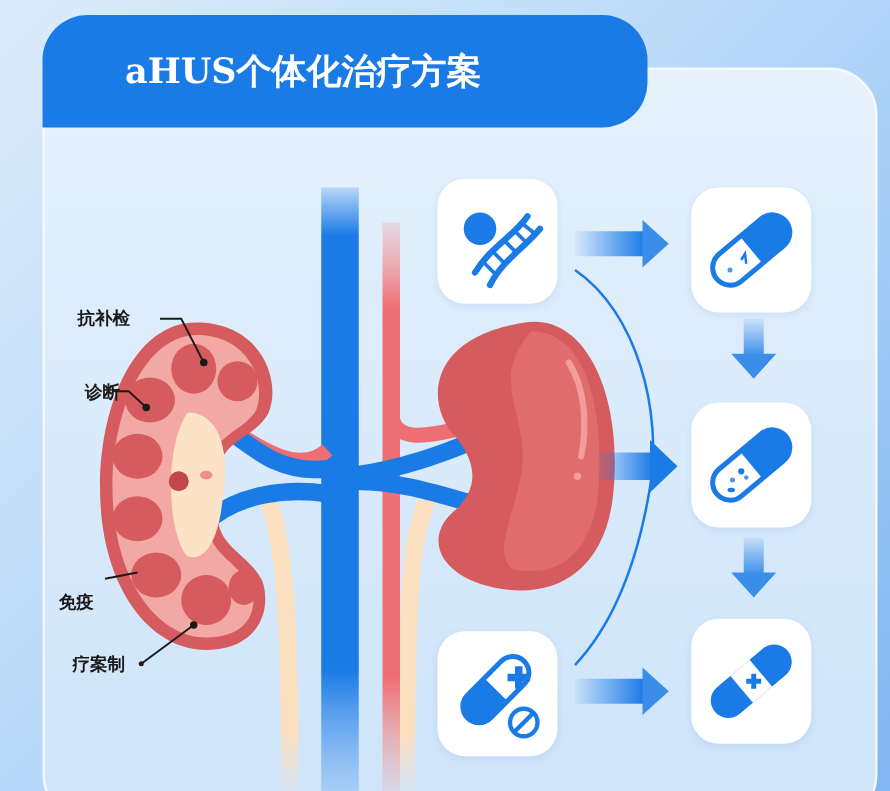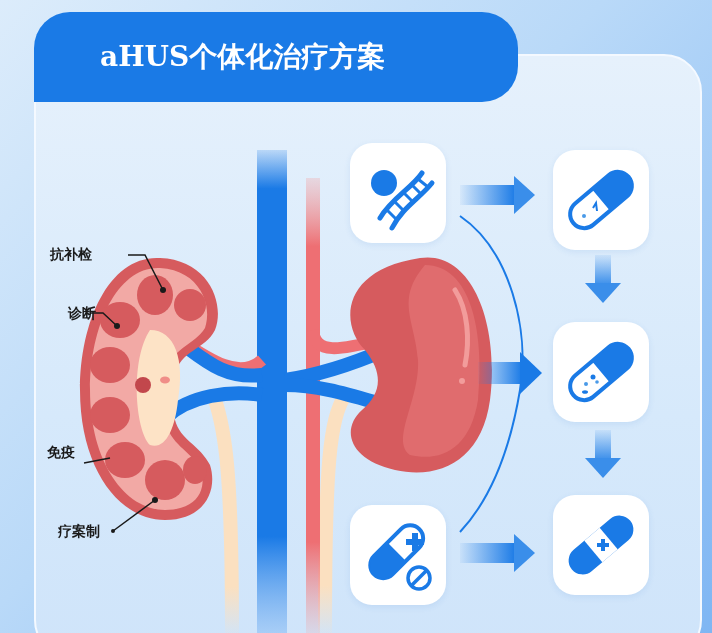--- a/index.html
+++ b/index.html
@@ -171,16 +171,16 @@
 <div class="tile" style="left:553px;top:495px;">
   <svg width="96" height="100" viewBox="0 0 96 100">
     <g transform="rotate(-40 48 50)">
       <rect x="10" y="36" width="76" height="28" rx="14" fill="#1a7ae6"></rect>
       <rect x="38" y="36" width="20" height="28" fill="#fff"></rect>
     </g>
     <path d="M44 48 h4 v-4 h4 v4 h4 v4 h-4 v4 h-4 v-4 h-4 z" fill="#1a7ae6"></path>
   </svg>
 </div>
 
-<div class="label" style="left:50px;top:246px;">抗补检</div>
+<div class="label" style="left:62px;top:246px;">抗补检</div>
 <div class="label" style="left:68px;top:305px;">诊断</div>
-<div class="label" style="left:47px;top:444px;">免疫</div>
+<div class="label" style="left:47px;top:473px;">免疫</div>
 <div class="label" style="left:58px;top:523px;font-family:Liberation Mono, monospace;">疗案制</div>
 
 </body></html>

